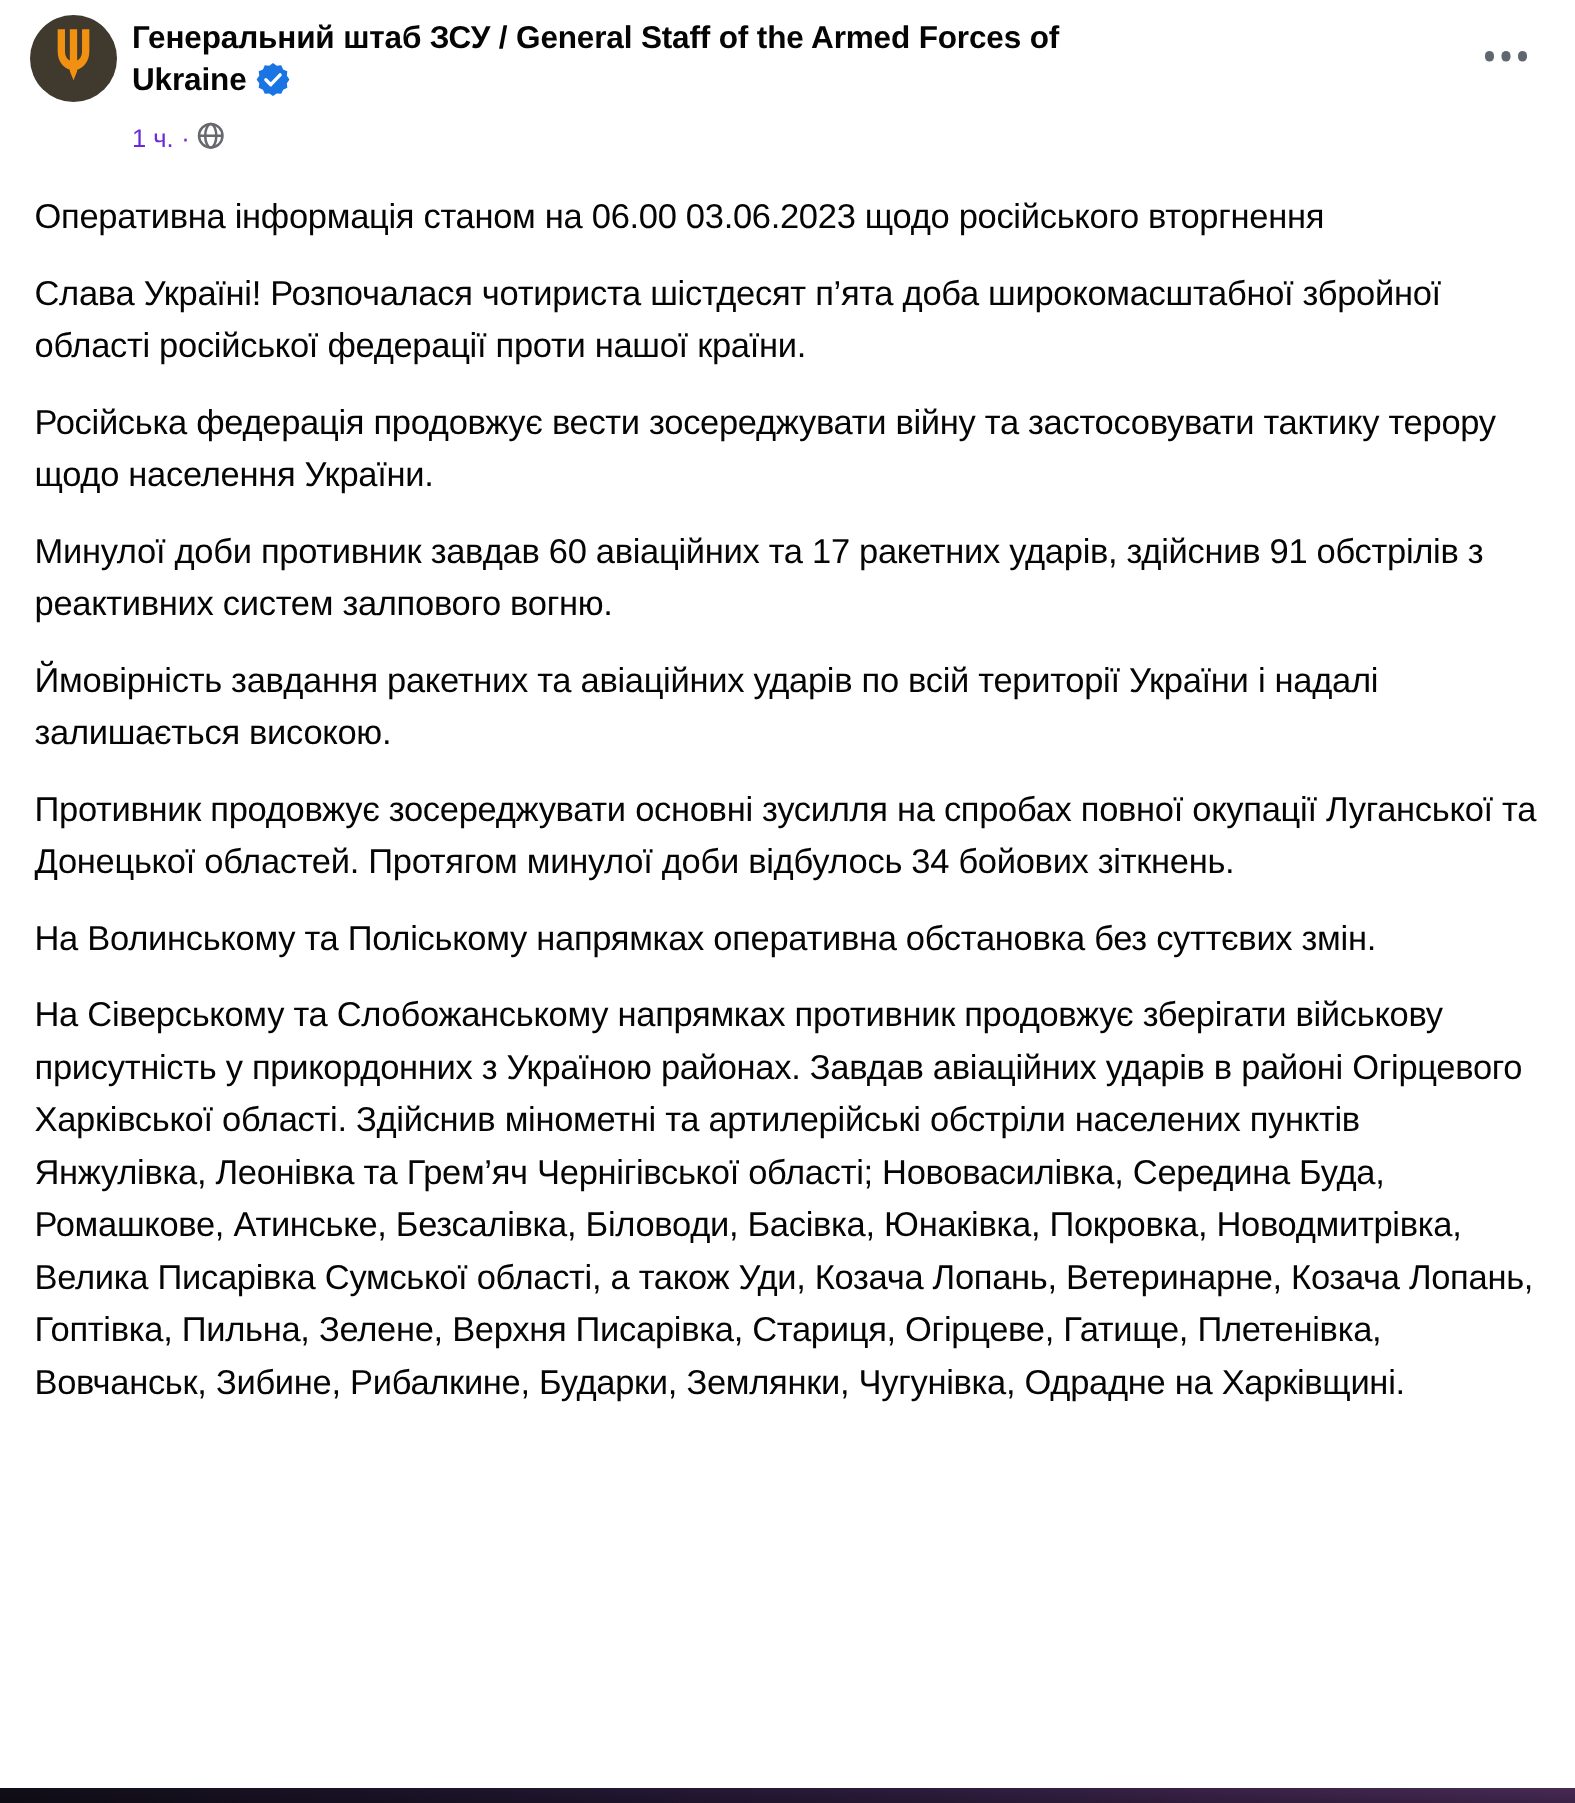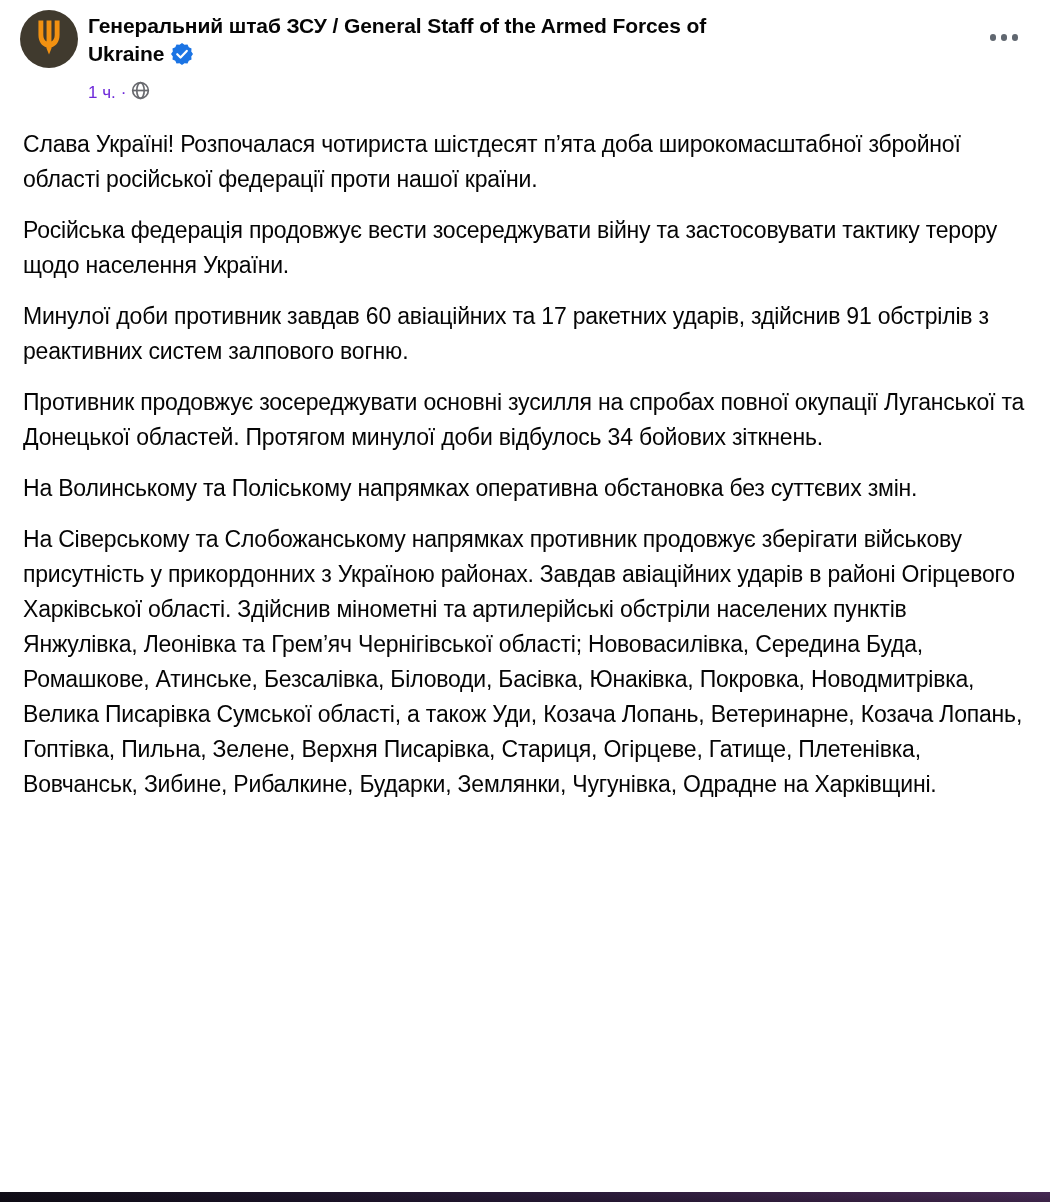--- a/index.html
+++ b/index.html
@@ -87,23 +87,25 @@
     </div>
 
     <div class="menu-btn">
       <span class="dot"></span>
       <span class="dot"></span>
       <span class="dot"></span>
     </div>
   </div>
 
   <div class="post-body">
+    <p>Оперативна інформація станом на 06.00 03.06.2023 щодо російського вторгнення</p>
     <p>Слава Україні! Розпочалася чотириста шістдесят п’ята доба широкомасштабної збройної області російської федерації проти нашої країни.</p>
     <p>Російська федерація продовжує вести зосереджувати війну та застосовувати тактику терору щодо населення України.</p>
     <p>Минулої доби противник завдав 60 авіаційних та 17 ракетних ударів, здійснив 91 обстрілів з реактивних систем залпового вогню.</p>
+    <p>Ймовірність завдання ракетних та авіаційних ударів по всій території України і надалі залишається високою.</p>
     <p>Противник продовжує зосереджувати основні зусилля на спробах повної окупації Луганської та Донецької областей. Протягом минулої доби відбулось 34 бойових зіткнень.</p>
     <p>На Волинському та Поліському напрямках оперативна обстановка без суттєвих змін.</p>
     <p>На Сіверському та Слобожанському напрямках противник продовжує зберігати військову присутність у прикордонних з Україною районах. Завдав авіаційних ударів в районі Огірцевого Харківської області. Здійснив мінометні та артилерійські обстріли населених пунктів Янжулівка, Леонівка та Грем’яч Чернігівської області; Нововасилівка, Середина Буда, Ромашкове, Атинське, Безсалівка, Біловоди, Басівка, Юнаківка, Покровка, Новодмитрівка, Велика Писарівка Сумської області, а також Уди, Козача Лопань,  Ветеринарне, Козача Лопань, Гоптівка, Пильна, Зелене, Верхня Писарівка, Стариця, Огірцеве, Гатище, Плетенівка, Вовчанськ, Зибине, Рибалкине, Бударки, Землянки, Чугунівка, Одрадне на Харківщині.</p>
   </div>
 
   <div class="attachment-edge"></div>
 
 </div>
 
 </body></html>

